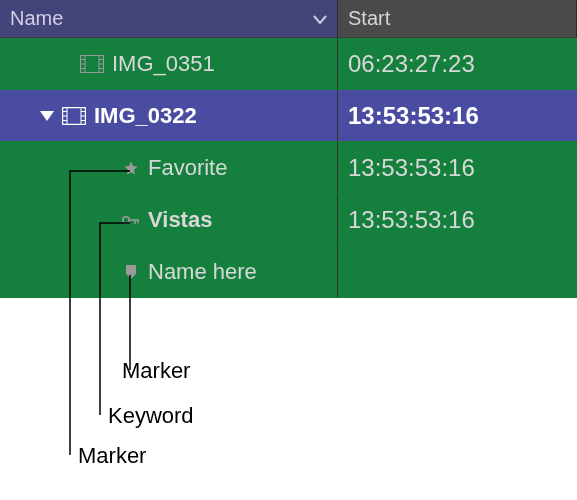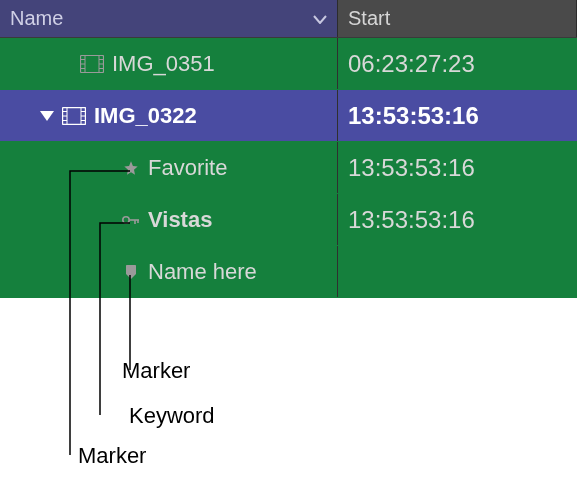--- a/index.html
+++ b/index.html
@@ -232,15 +232,15 @@
 <div class="callouts">
   <svg width="577" height="500">
 
     <path d="M130 171 L70 171 L70 455" fill="none" stroke="#000" stroke-width="1.5"></path>
 
     <path d="M130 223 L100 223 L100 415" fill="none" stroke="#000" stroke-width="1.5"></path>
 
     <path d="M130 275 L130 370" fill="none" stroke="#000" stroke-width="1.5"></path>
   </svg>
   <div class="callout-text" style="left:122px; top:358px;">Marker</div>
-  <div class="callout-text" style="left:108px; top:403px;margin-left:21px;">Keyword</div>
+  <div class="callout-text" style="left:108px; top:403px;">Keyword</div>
   <div class="callout-text" style="left:78px;  top:443px;">Marker</div>
 </div>
 
 </body></html>

